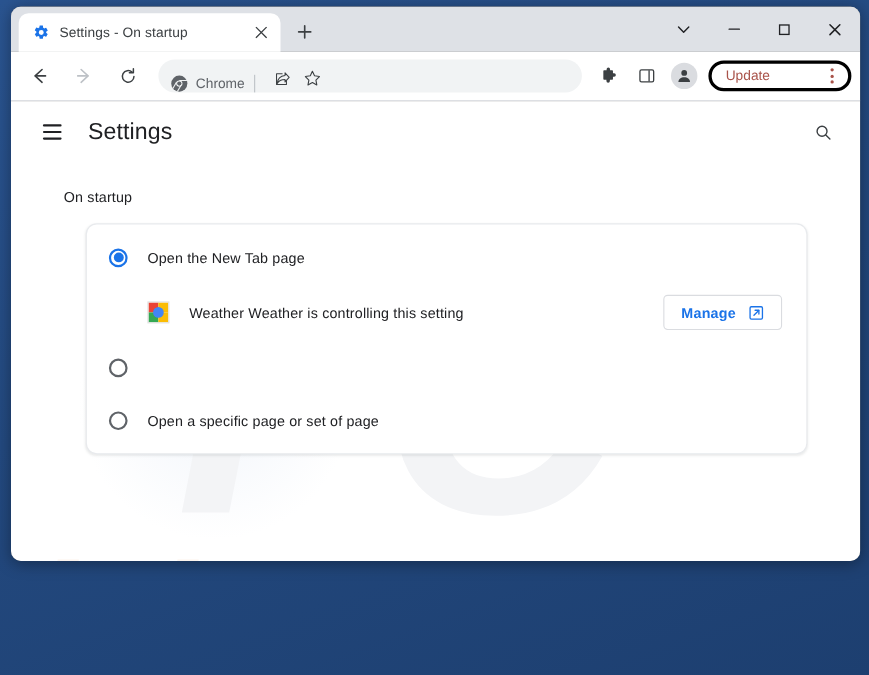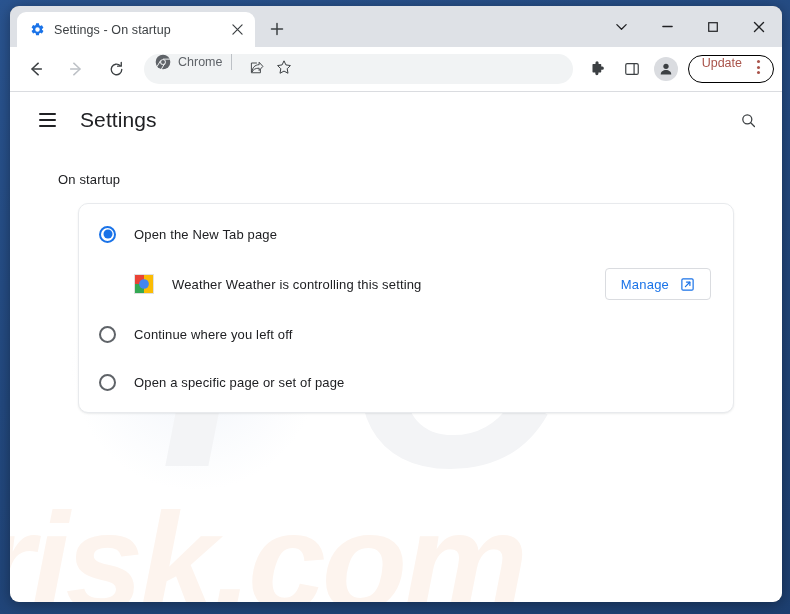--- a/index.html
+++ b/index.html
@@ -22,21 +22,21 @@
     inset: 0;
     background: linear-gradient(160deg, #2a5490 0%, #23497f 45%, #1d3f70 100%);
   }
 
   
   .window {
     position: absolute;
     left: 10px;
     top: 6px;
     width: 772px;
-    height: 596px;
+    height: 504px;
     border-radius: 9px;
     background: #737373;
     overflow: hidden;
     box-shadow: 0 2px 14px rgba(0,0,0,0.35);
     display: flex;
     flex-direction: column;
   }
 
   
   .tabstrip {
@@ -122,21 +122,21 @@
     border-radius: 50%;
     flex: none;
   }
 
   .omnibox {
     flex: 1;
     height: 30px;
     background: #f1f3f4;
     border-radius: 16px;
     display: flex;
-    align-items: flex-start;
+    align-items: flex-end;
     padding: 0 12px 0 11px;
     margin: 0 6px 0 8px;
     min-width: 0;
   }
 
   .chrome-badge {
     display: flex;
     align-items: center;
     flex: none;
   }
@@ -180,28 +180,29 @@
 
   .avatar {
     width: 24px; height: 24px;
     border-radius: 50%;
     background: #dadce0;
     display: flex; align-items: center; justify-content: center;
   }
 
   .update-btn {
     height: 28px;
-    border: 1px solid #000000;
+    border: 3px solid #000000;
     border-radius: 14px;
     display: flex;
-    align-items: flex-start;
+    align-items: center;
     padding: 0 4px 0 13px;
     margin-left: 7px;
     flex: none;
     background: transparent;
+    gap: 40px;
   }
   .update-label {
     font-size: 12.5px;
     color: #a9534a;
     white-space: nowrap;
   }
   .kebab {
     width: 22px;
     height: 22px;
     display: flex;
@@ -388,21 +389,21 @@
     height: 32px;
     border: 1px solid #dadce0;
     border-radius: 4px;
     background: #fff;
     display: flex;
     align-items: center;
     justify-content: center;
     padding: 0 15px;
     font-size: 13px;
     color: #1a73e8;
-    font-weight: 400;
+    font-weight: 700;
     letter-spacing: .2px;
     white-space: nowrap;
     margin-left: 10px;
     flex: none;
     font-family: "Liberation Sans", sans-serif;
   }
   .btn-outline .ext-link-icon {
     margin-left: 11px;
     display: flex;
     align-items: center;
@@ -595,21 +596,20 @@
               <path d="M7.2 12.8 L13 7" stroke="#1a73e8" stroke-width="1.6" stroke-linecap="round"></path>
               <path d="M8.6 6.7 H13.2 V11.3" stroke="#1a73e8" stroke-width="1.6" fill="none" stroke-linecap="round" stroke-linejoin="round"></path>
             </svg>
           </span>
         </span>
 
       </div>
 
       <div class="opt-row">
         <span class="radio"></span>
-        <span class="opt-label">Continue where you left off</span>
       </div>
 
       <div class="opt-row">
         <span class="radio"></span>
         <span class="opt-label">Open a specific page or set of page</span>
       </div>
 
     </div>
   </div>
 </div>

